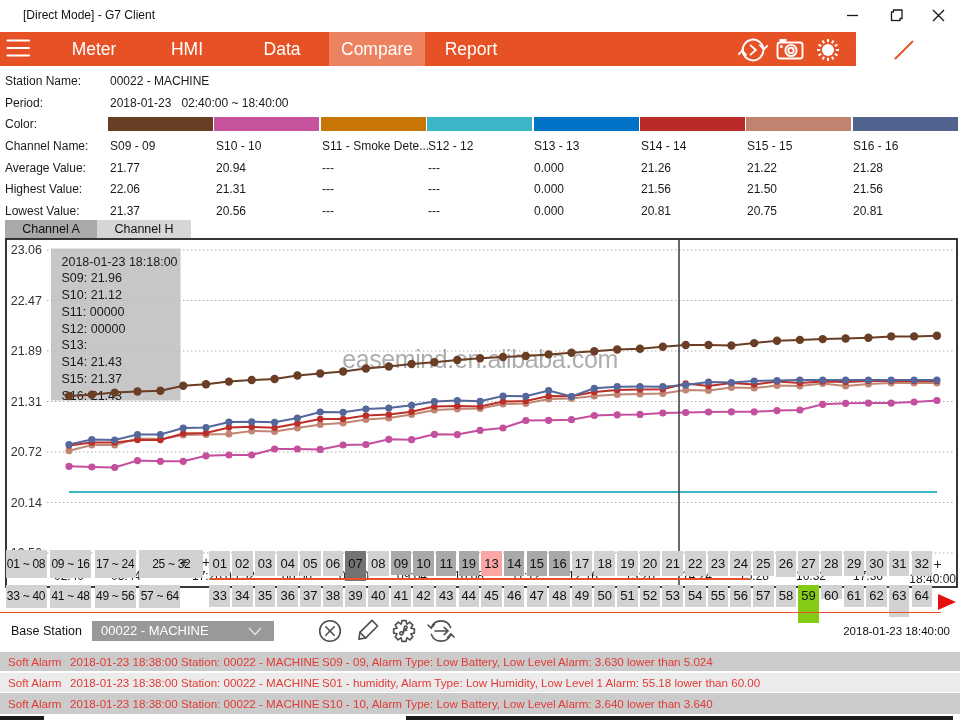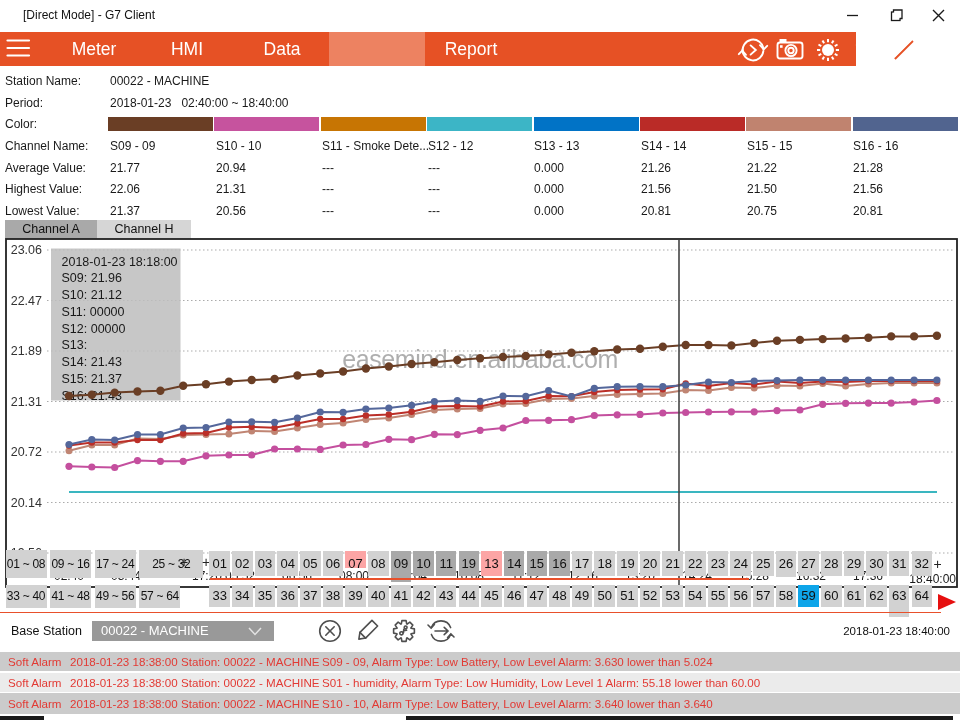--- a/index.html
+++ b/index.html
@@ -29,20 +29,21 @@
   <svg width="40" height="34" viewBox="0 0 40 34" style="position:absolute;left:0;top:0">
       <g stroke="#fff" stroke-width="2.2" stroke-linecap="round">
         <line x1="7.5" y1="8.5" x2="29" y2="8.5"></line>
         <line x1="7.5" y1="16" x2="29" y2="16"></line>
         <line x1="7.5" y1="23.5" x2="29" y2="23.5"></line>
       </g>
     </svg>
   <div class="mitem" style="left:60px;width:68px">Meter</div>
   <div class="mitem" style="left:155px;width:64px">HMI</div>
   <div class="mitem" style="left:250px;width:64px">Data</div>
+  <div class="mitem" style="left:329px;width:96px">Compare</div>
   <div class="mitem" style="left:437px;width:68px">Report</div>
   <svg width="960" height="36" viewBox="0 0 960 36" style="position:absolute;left:0;top:0">
       <g transform="translate(753,18)">
         <path d="M -10,2.7 A 10.4,10.4 0 1 1 10.4,-0.9" stroke="#fff" fill="none" stroke-width="1.9" stroke-linecap="round"></path>
         <path d="M 10.4,0.9 A 10.4,10.4 0 1 1 -10.4,-0.9" stroke="#fff" fill="none" stroke-width="1.9" stroke-linecap="round"></path>
         <path d="M 7,-4.8 L 10.7,-0.7 L 14.2,-4.2" stroke="#fff" fill="none" stroke-width="1.9" stroke-linecap="round"></path>
         <path d="M -7,4.8 L -10.7,0.7 L -14.2,4.2" stroke="#fff" fill="none" stroke-width="1.9" stroke-linecap="round"></path>
         <path d="M -2.4,-4.6 L 2.8,0 L -2.4,4.6" stroke="#fff" fill="none" stroke-width="1.9" stroke-linecap="round"></path>
       </g>
       <g transform="translate(790,18)">
@@ -394,23 +395,23 @@
 <div class="gbtn" style="left:139.3px;top:585px;width:41px;height:23px;line-height:23px">57 ~ 64</div>
 <div class="plus" style="left:180px;top:554px">+</div>
 <div class="plus" style="left:202px;top:554px">+</div>
 <div class="plus" style="left:933.5px;top:556px">+</div>
 <div class="ncell" style="left:209.40px;top:551px;height:25px;line-height:25px;background:#d2d2d2">01</div>
 <div class="ncell" style="left:232.05px;top:551px;height:25px;line-height:25px;background:#d2d2d2">02</div>
 <div class="ncell" style="left:254.70px;top:551px;height:25px;line-height:25px;background:#d2d2d2">03</div>
 <div class="ncell" style="left:277.35px;top:551px;height:25px;line-height:25px;background:#d2d2d2">04</div>
 <div class="ncell" style="left:300.00px;top:551px;height:25px;line-height:25px;background:#d2d2d2">05</div>
 <div class="ncell" style="left:322.65px;top:551px;height:25px;line-height:25px;background:#d2d2d2">06</div>
-<div class="ncell" style="left:345.30px;top:551px;height:17px;line-height:25px;background:#fca5a5">07</div>
+<div class="ncell" style="left:345.30px;top:551px;height:30px;line-height:25px;background:#737373">07</div>
 <div class="ncell" style="left:367.95px;top:551px;height:25px;line-height:25px;background:#d2d2d2">08</div>
-<div class="ncell" style="left:390.60px;top:551px;height:31px;line-height:25px;background:#a9a9a9">09</div>
+<div class="ncell" style="left:390.60px;top:551px;height:24px;line-height:25px;background:#a9a9a9">09</div>
 <div class="ncell" style="left:413.25px;top:551px;height:25px;line-height:25px;background:#a9a9a9">10</div>
 <div class="ncell" style="left:435.90px;top:551px;height:25px;line-height:25px;background:#a9a9a9">11</div>
 <div class="ncell" style="left:458.55px;top:551px;height:25px;line-height:25px;background:#a9a9a9">19</div>
 <div class="ncell" style="left:481.20px;top:551px;height:25px;line-height:25px;background:#fca5a5">13</div>
 <div class="ncell" style="left:503.85px;top:551px;height:25px;line-height:25px;background:#a9a9a9">14</div>
 <div class="ncell" style="left:526.50px;top:551px;height:25px;line-height:25px;background:#a9a9a9">15</div>
 <div class="ncell" style="left:549.15px;top:551px;height:25px;line-height:25px;background:#a9a9a9">16</div>
 <div class="ncell" style="left:571.80px;top:551px;height:25px;line-height:25px;background:#d2d2d2">17</div>
 <div class="ncell" style="left:594.45px;top:551px;height:25px;line-height:25px;background:#d2d2d2">18</div>
 <div class="ncell" style="left:617.10px;top:551px;height:25px;line-height:25px;background:#d2d2d2">19</div>
@@ -446,22 +447,22 @@
 <div class="ncell" style="left:571.80px;top:585px;height:22px;line-height:22px;background:#d2d2d2">49</div>
 <div class="ncell" style="left:594.45px;top:585px;height:22px;line-height:22px;background:#d2d2d2">50</div>
 <div class="ncell" style="left:617.10px;top:585px;height:22px;line-height:22px;background:#d2d2d2">51</div>
 <div class="ncell" style="left:639.75px;top:585px;height:22px;line-height:22px;background:#d2d2d2">52</div>
 <div class="ncell" style="left:662.40px;top:585px;height:22px;line-height:22px;background:#d2d2d2">53</div>
 <div class="ncell" style="left:685.05px;top:585px;height:22px;line-height:22px;background:#d2d2d2">54</div>
 <div class="ncell" style="left:707.70px;top:585px;height:22px;line-height:22px;background:#d2d2d2">55</div>
 <div class="ncell" style="left:730.35px;top:585px;height:22px;line-height:22px;background:#d2d2d2">56</div>
 <div class="ncell" style="left:753.00px;top:585px;height:22px;line-height:22px;background:#d2d2d2">57</div>
 <div class="ncell" style="left:775.65px;top:585px;height:22px;line-height:22px;background:#d2d2d2">58</div>
-<div class="ncell" style="left:798.30px;top:585px;height:22px;line-height:22px;background:#0ea5e9">59</div>
-<div class="ncell" style="left:820.95px;top:585px;height:22px;line-height:22px;background:#d2d2d2">60</div>
+<div class="ncell" style="left:798.30px;top:585px;height:38px;line-height:22px;background:#84cc16">59</div>
+<div class="ncell" style="left:820.95px;top:585px;height:14px;line-height:22px;background:#d2d2d2">60</div>
 <div class="ncell" style="left:843.60px;top:585px;height:22px;line-height:22px;background:#d2d2d2">61</div>
 <div class="ncell" style="left:866.25px;top:585px;height:22px;line-height:22px;background:#d2d2d2">62</div>
 <div class="ncell" style="left:888.90px;top:585px;height:32px;line-height:22px;background:#d2d2d2">63</div>
 <div class="ncell" style="left:911.55px;top:585px;height:22px;line-height:22px;background:#d2d2d2">64</div>
 
 <div style="position:absolute;left:210px;top:577.5px;width:539px;height:2px;background:#e8502b"></div>
 <div style="position:absolute;left:0;top:611.5px;width:941px;height:1.6px;background:#e8502b"></div>
 <svg width="24" height="20" viewBox="0 0 24 20" style="position:absolute;left:936px;top:592px">
     <path d="M 2,2 L 20,10 L 2,18 Z" fill="#e60f0f"></path>
   </svg>

